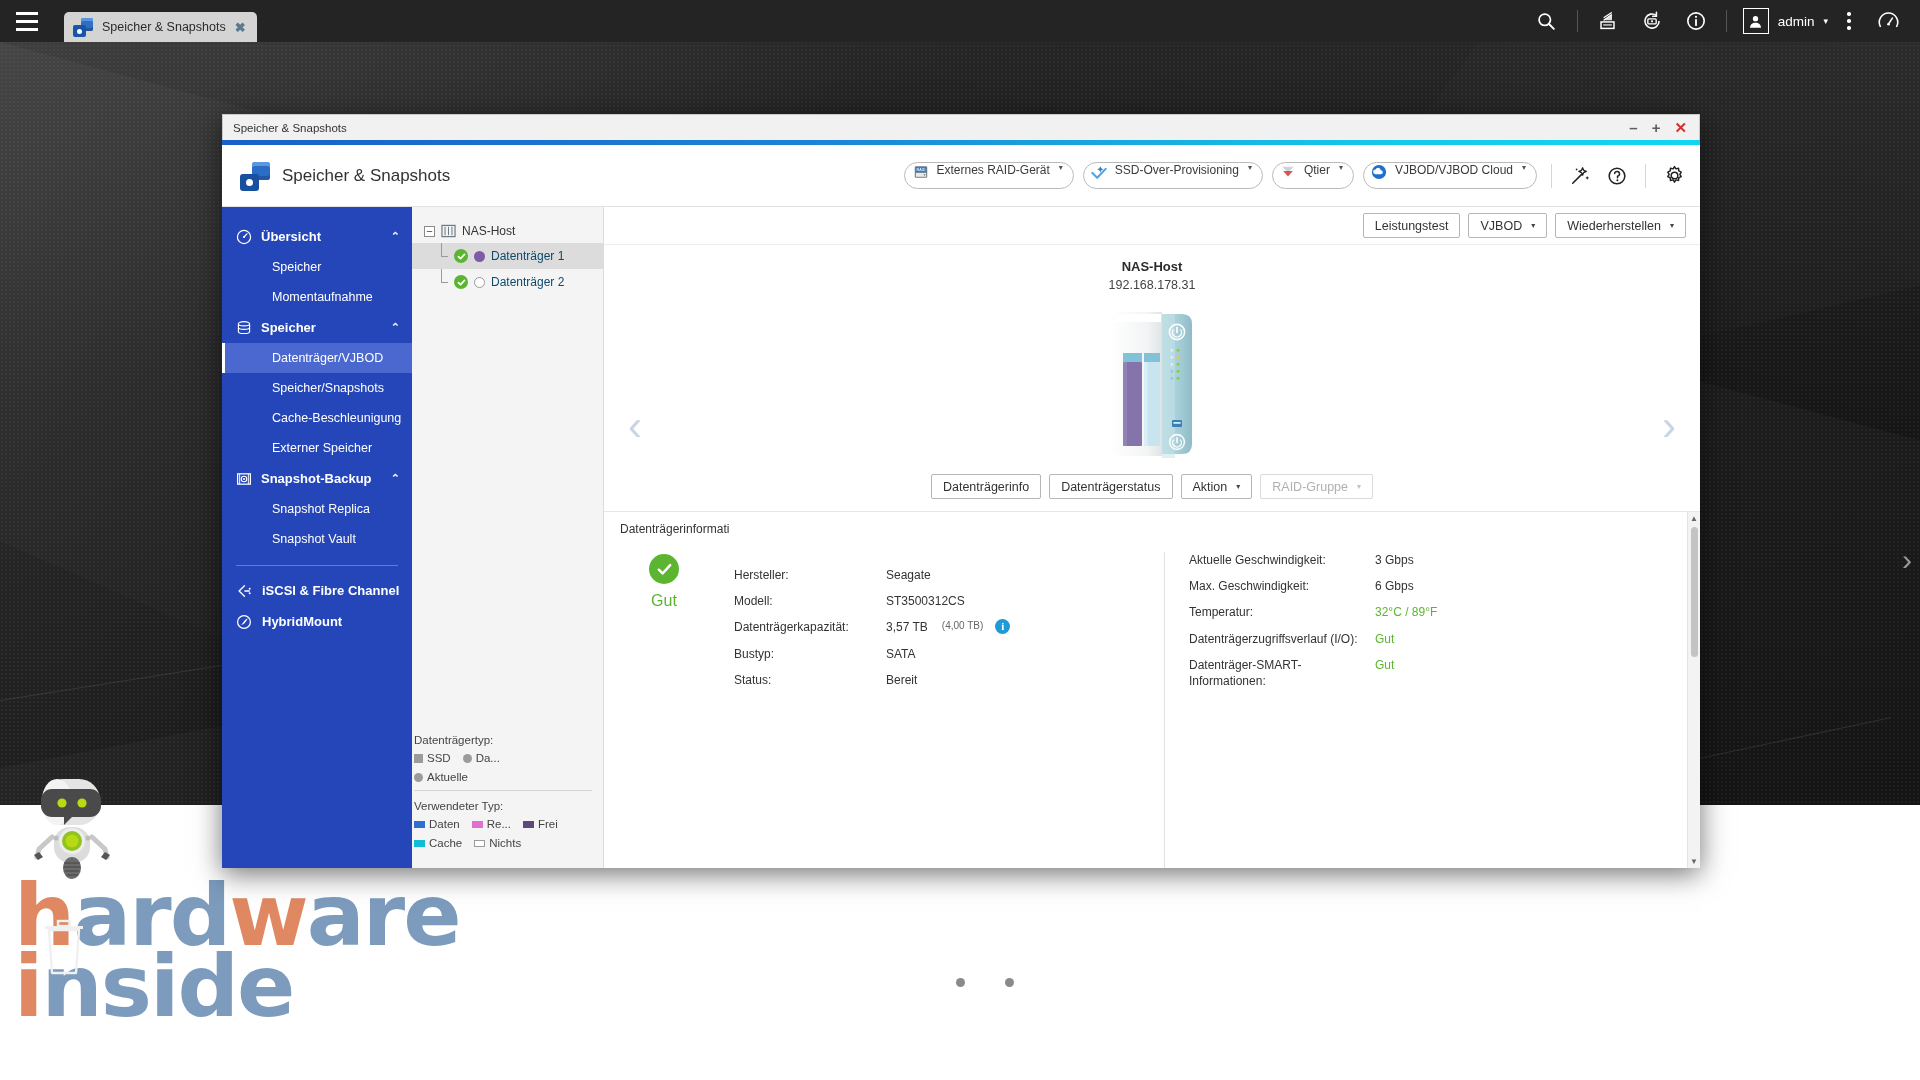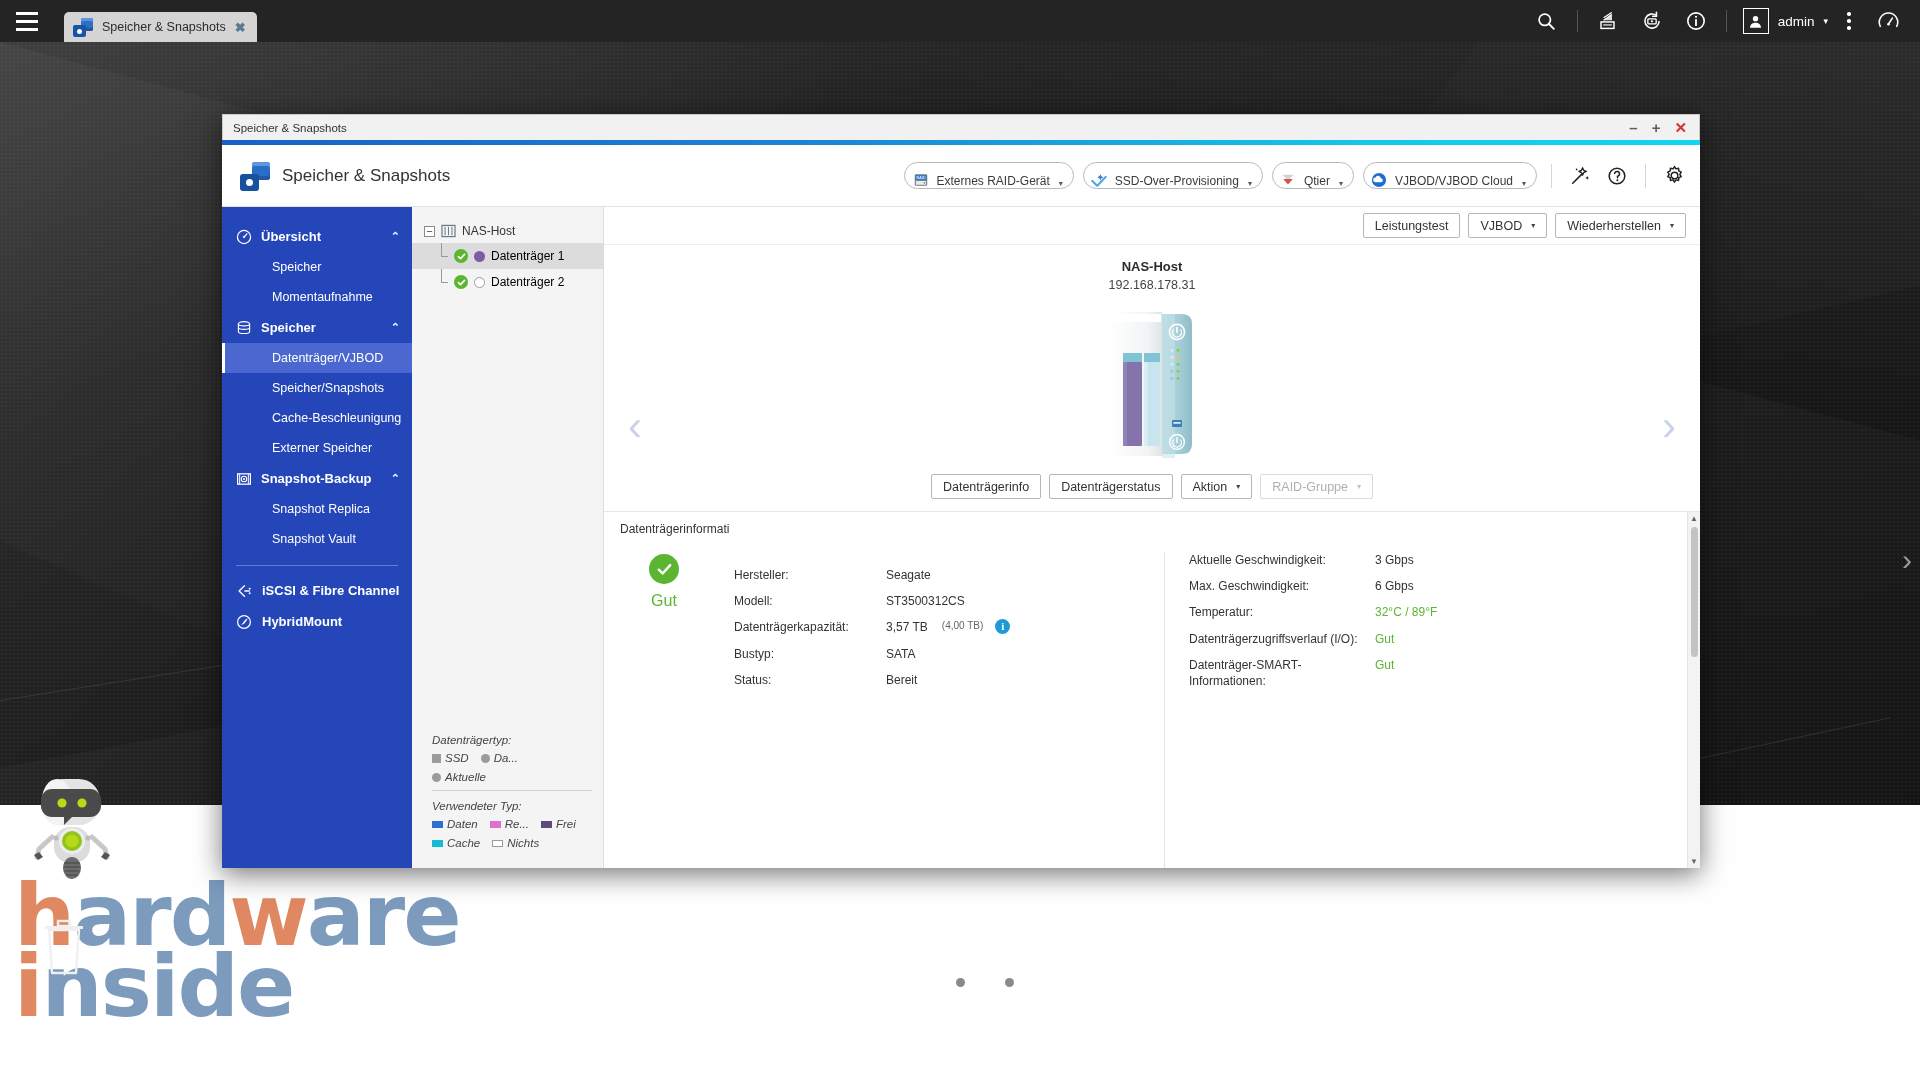--- a/index.html
+++ b/index.html
@@ -159,21 +159,21 @@
   .app-logo .s1 { position:absolute; right:0; top:1px; width:18px; height:18px; background:#2a6dc4;
      border-radius:3px; box-shadow: inset 0 4px 0 #5c97e2, inset 0 -4px 0 #2258a4; }
   .app-logo .s2 { position:absolute; left:0; bottom:0; width:19px; height:17px; background:#17509f;
      border-radius:3px; display:flex; align-items:center; justify-content:center; }
   .app-logo .s2::after { content:""; width:7px; height:7px; border-radius:50%; background:#fff; }
   #app-title { font-size:17px; color:#333; margin-left:12px; }
 
   #hdr-tools { margin-left:auto; display:flex; align-items:center; gap:9px; }
   .hdr-btn {
     height:27px; border:1px solid #b9b9b9; border-radius:14px; background:#fff;
-    display:flex; align-items:flex-end; gap:7px; padding:0 10px 0 7px; cursor:pointer;
+    display:flex; align-items:flex-start; gap:7px; padding:0 10px 0 7px; cursor:pointer;
   }
   .hdr-btn .hb-label { font-size:12px; color:#3a3a3a; white-space:nowrap; }
   .hdr-btn .hb-caret { font-size:8px; color:#555; margin-left:2px; }
   .hdr-btn .hb-ico { width:17px; height:17px; flex:none; display:flex; align-items:center; justify-content:center; }
 
   .hdr-sep { width:1px; height:24px; background:#d6d6d6; margin:0 5px; }
   .hdr-icon { width:28px; height:28px; display:flex; align-items:center; justify-content:center; cursor:pointer; color:#333; }
 
   
   #app-body { flex:1; display:flex; min-height:0; }
@@ -215,36 +215,36 @@
     font-size:12px; color:#333; cursor:pointer;
   }
   .tr-toggle {
     width:11px; height:11px; border:1px solid #8a8a8a; background:#fff;
     display:flex; align-items:center; justify-content:center; font-size:11px;
     line-height:9px; color:#444; flex:none; cursor:pointer;
   }
   .tr-hostico { width:15px; height:14px; flex:none; }
   .tree-child {
     display:flex; align-items:center; gap:6px; height:26px; padding-left:26px;
-    font-size:12px; color:#000000; cursor:pointer; position:relative;
+    font-size:12px; color:#0c4a6e; cursor:pointer; position:relative;
   }
   .tree-child.selected { background:#dcdcdc; }
   .tc-elbow { width:10px; height:26px; flex:none; position:relative; }
   .tc-elbow::before { content:""; position:absolute; left:3px; top:0; width:1px; height:13px; background:#9a9a9a; }
   .tc-elbow::after { content:""; position:absolute; left:3px; top:13px; width:7px; height:1px; background:#9a9a9a; }
   .tc-elbow.last::before { height:13px; }
   .ok-badge { width:14px; height:14px; border-radius:50%; background:#5cb531; flex:none;
      display:flex; align-items:center; justify-content:center; }
   .ok-badge svg { display:block; }
   .type-dot { width:11px; height:11px; border-radius:50%; flex:none; }
   .type-dot.used { background:#7d5ba6; }
   .type-dot.free { background:#fff; border:1.4px solid #9a9a9a; }
 
   
-  #legend { padding:10px 11px 12px 20px;font-style:italic; }
+  #legend { padding:10px 11px 12px 2px; }
   .lg-title { font-size:11.5px; color:#444; margin-bottom:6px; }
   .lg-row { display:flex; align-items:center; gap:5px; margin-bottom:7px; flex-wrap:nowrap; }
   .lg-item { display:flex; align-items:center; gap:4px; font-size:11.5px; color:#444; margin-right:7px; white-space:nowrap; }
   .sw-sq { width:9px; height:9px; flex:none; }
   .sw-ci { width:9px; height:9px; border-radius:50%; flex:none; }
   .sw-rect { width:11px; height:7px; flex:none; }
   .lg-div { height:1px; background:#d5d5d5; margin:4px 0 9px 0; }
 
   
   #main { flex:1; min-width:0; background:#fff; display:flex; flex-direction:column; position:relative; }

